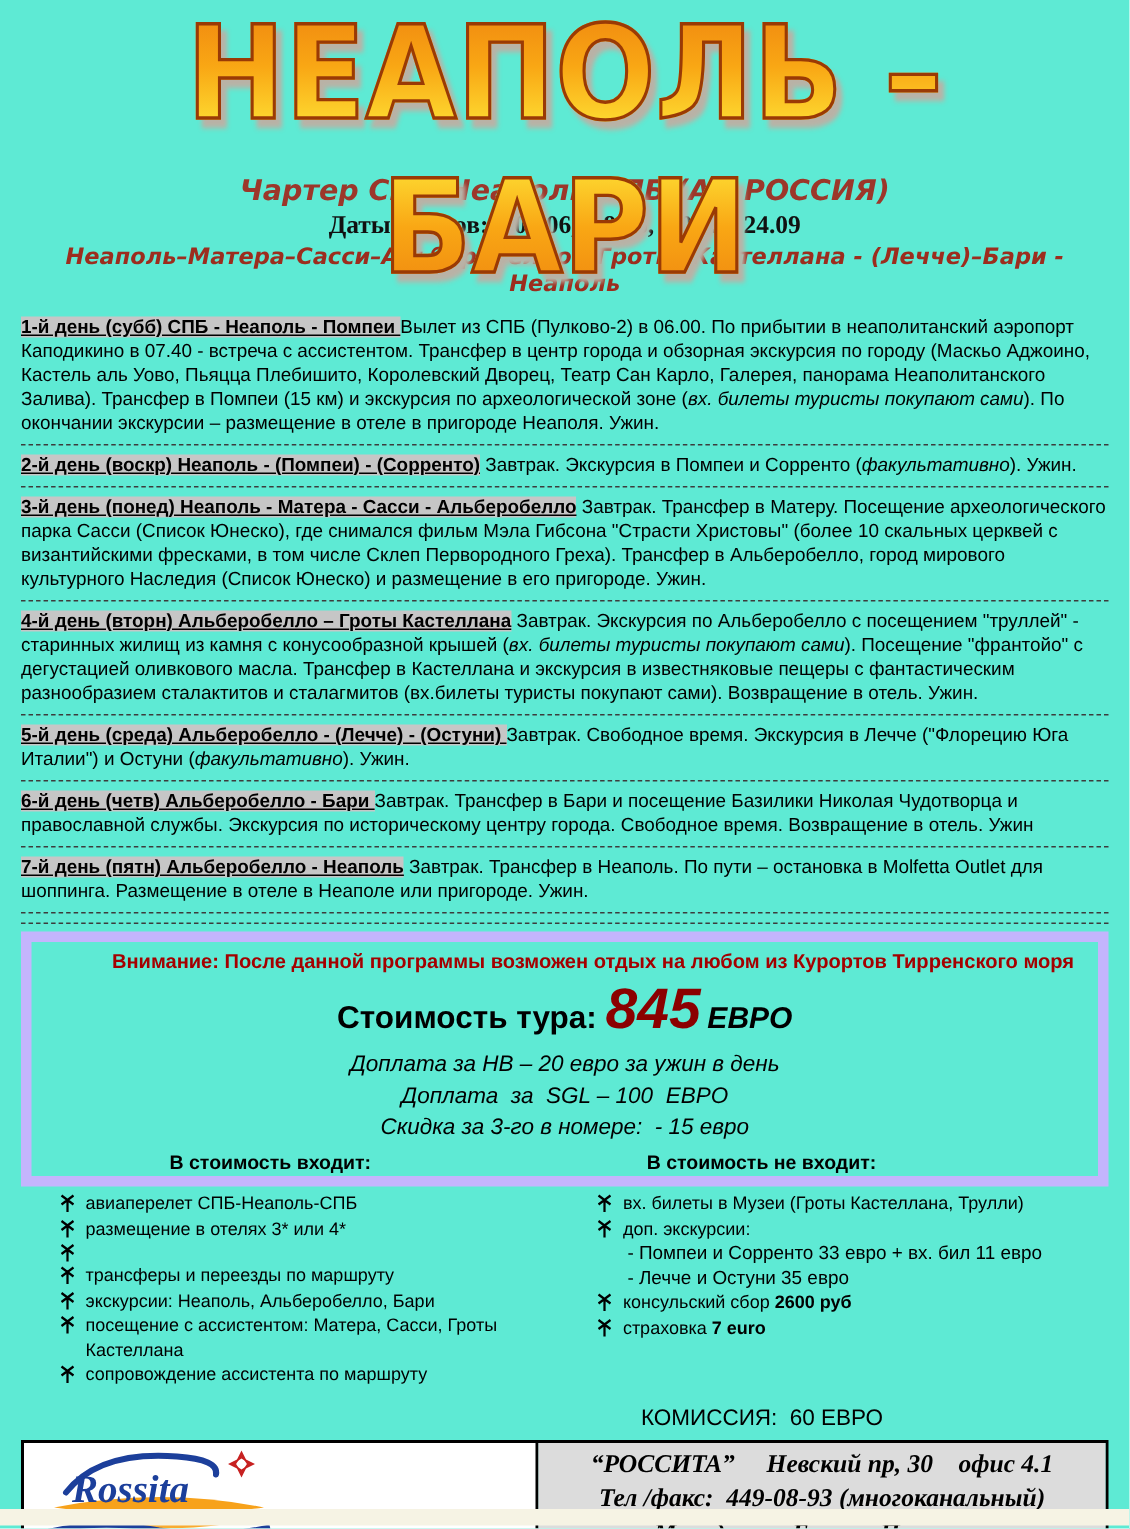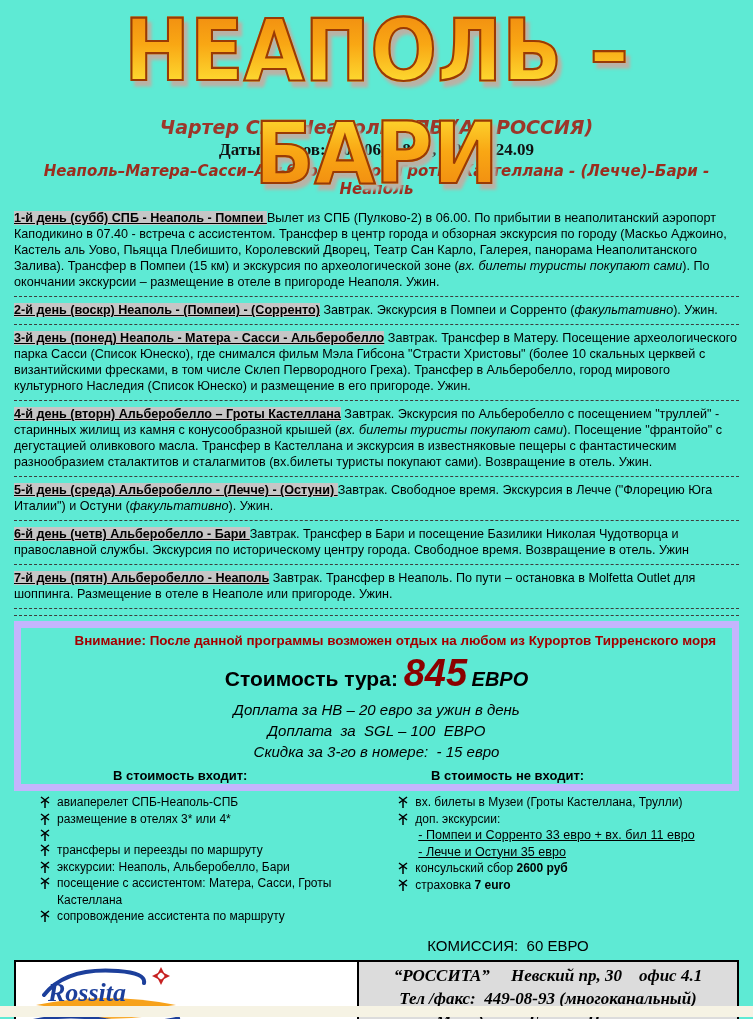--- a/index.html
+++ b/index.html
@@ -46,21 +46,21 @@
   .headings-row .h-right{width:47%;padding-left:34px;box-sizing:border-box;}
   .cost-heading{font-weight:bold;font-size:13px;}
 
   
   .lists-row{display:flex;margin-top:3px;}
   .list-left{width:53%;padding-left:26px;box-sizing:border-box;}
   .list-right{width:47%;box-sizing:border-box;}
   .cost-item{font-size:12px;line-height:16.5px;display:flex;align-items:flex-start;}
   .cost-item .btxt{margin-left:7px;}
   .cost-item .bullet{flex:0 0 auto;margin-top:2px;}
-  .cost-sub{font-size:12.6px;line-height:16.5px;padding-left:20px;text-decoration:underline;}
+  .cost-sub{font-size:12.6px;line-height:16.5px;padding-left:20px;}
   .bseg{font-weight:bold;}
 
   .commission{font-size:15px;margin:12px 0 6px 57%;}
 
   
   .footer{display:flex;border:2px solid #000;margin:0;height:72px;}
   .footer-logo-cell{width:343px;border-right:2px solid #000;background:#fff;
                     display:flex;align-items:center;padding-left:10px;box-sizing:border-box;}
   .footer-info{flex:1;background:#dcdcdc;text-align:center;
                font-family:"Liberation Serif","DejaVu Serif",serif;font-weight:bold;font-style:italic;

